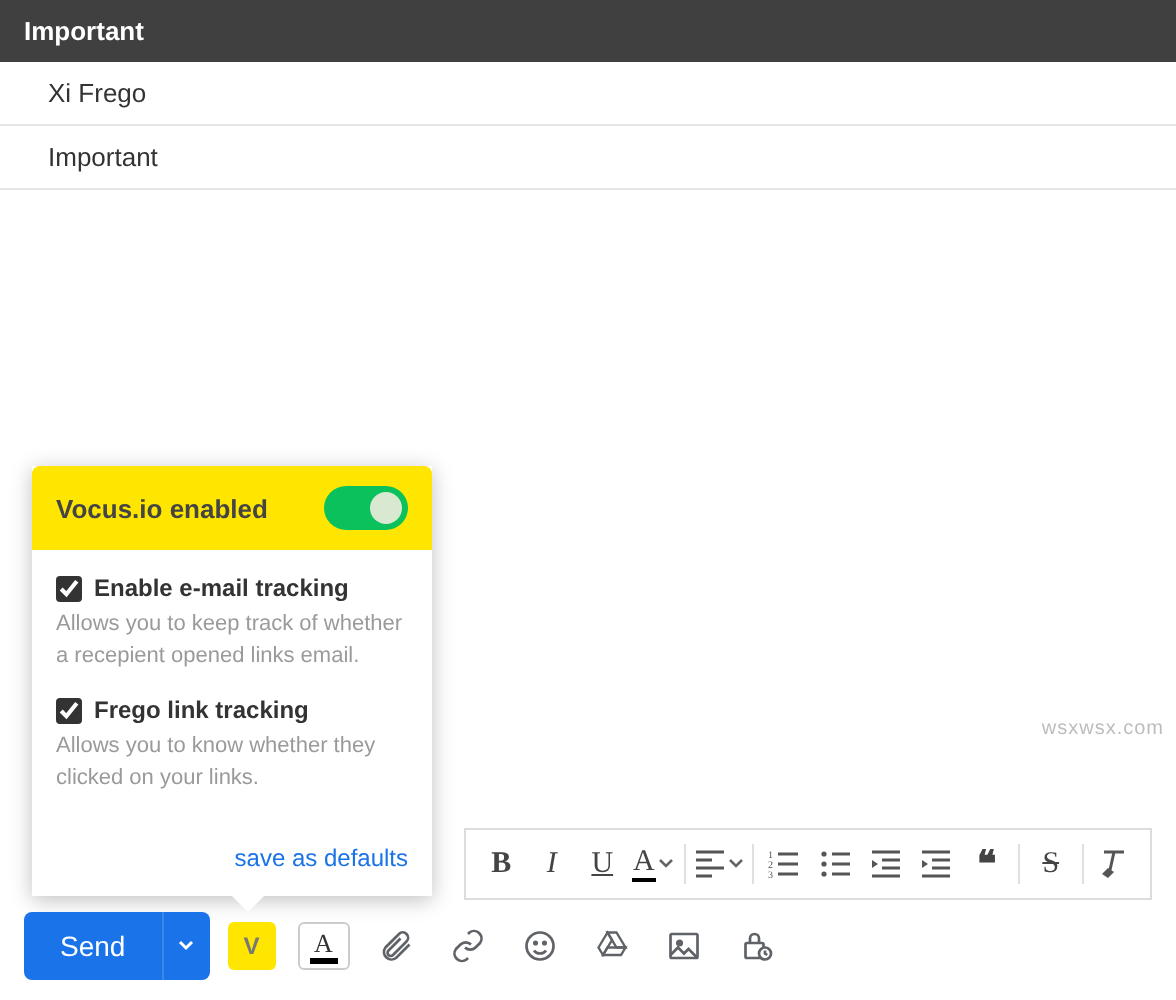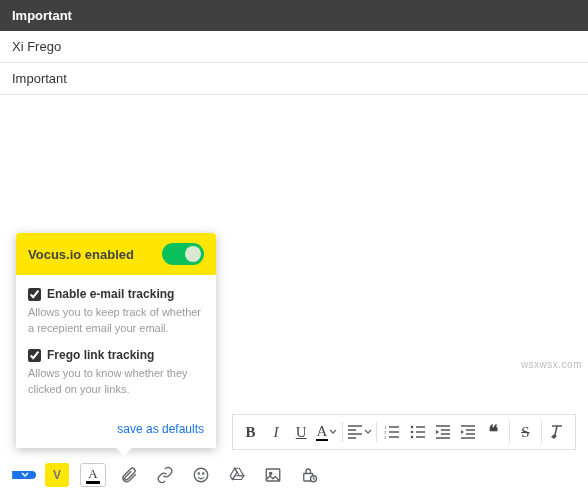--- a/index.html
+++ b/index.html
@@ -1,18 +1,18 @@
 <!DOCTYPE html>
 <html><head>
 <meta charset="utf-8">
 <style>
   * { box-sizing: border-box; margin: 0; padding: 0; }
   body { font-family: Arial, Helvetica, sans-serif; font-size: 13px; color: #222; width: 588px; height: 500px; background: #fff; position: relative; overflow: hidden; }
   .header-bar { background: #404040; color: #fff; padding: 8px 12px; font-size: 13px; font-weight: bold; }
-  .field-row { padding: 8px 12px; border-bottom: 1px solid #e5e5e5; font-size: 13px; color: #333; }
+  .field-row { padding: 8px 24px; border-bottom: 1px solid #e5e5e5; font-size: 13px; color: #333; }
   .compose-body { flex: 1; }
 
   .popup {
     position: absolute; left: 16px; bottom: 52px; width: 200px;
     background: #fff; border-radius: 0; box-shadow: 0 2px 10px rgba(0,0,0,0.25);
     overflow: visible;
   }
   .popup::after {
     content: ""; position: absolute; bottom: -8px; left: 100px;
     border-left: 8px solid transparent; border-right: 8px solid transparent; border-top: 8px solid #fff;
@@ -101,21 +101,21 @@
     <div class="toggle">
       <div class="toggle-knob"></div>
     </div>
   </div>
   <div class="popup-body">
     <div class="opt">
       <div class="opt-row">
         <input type="checkbox" checked="" style="">
         <span class="opt-label">Enable e-mail tracking</span>
       </div>
-      <div class="opt-desc">Allows you to keep track of whether a recepient email your email.</div>
+      <div class="opt-desc">Allows you to keep track of whether a recepient opened links email.</div>
     </div>
     <div class="opt">
       <div class="opt-row">
         <input type="checkbox" checked="" style="">
         <span class="opt-label">Frego link tracking</span>
       </div>
       <div class="opt-desc">Allows you to know whether they clicked on your links.</div>
     </div>
   </div>
   <div class="popup-footer">
@@ -183,20 +183,21 @@
   <div class="fmt-btn">
     <svg width="16" height="14" viewBox="0 0 16 14">
         <path d="M3 1h10M8 1l-2 9" stroke="#555" stroke-width="1.5"></path>
         <path d="M2 12l3 2 3-3-3-2z" fill="#555"></path>
       </svg>
   </div>
 </div>
 
 <div class="bottom-bar">
   <div class="send-group">
+    <button class="send-btn">Send</button>
     <button class="send-more">
       <svg width="8" height="8" viewBox="0 0 8 8">
           <path d="M1 2l3 3 3-3" stroke="#fff" stroke-width="1.5" fill="none"></path>
         </svg>
     </button>
   </div>
 
   <div class="tb-btn">
     <div class="vocus-badge">V</div>
   </div>

